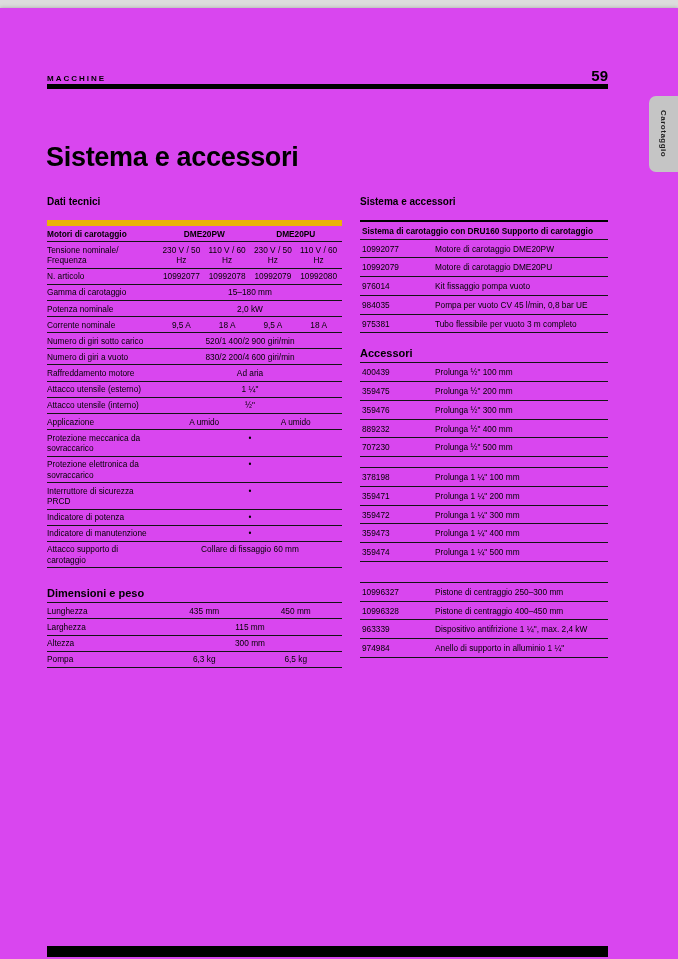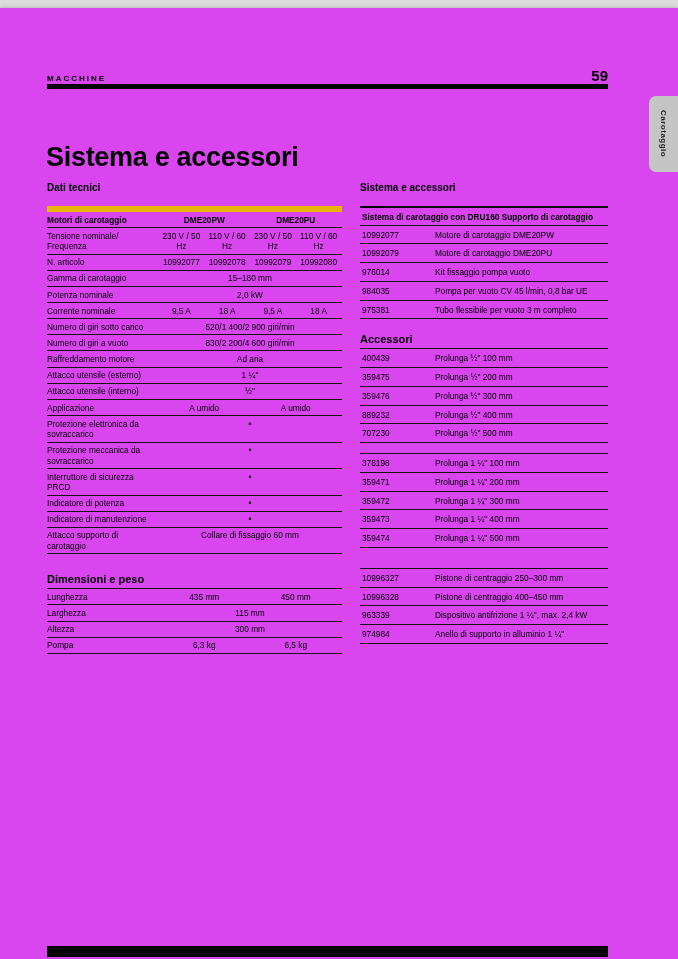--- a/index.html
+++ b/index.html
@@ -22,21 +22,21 @@
     background:#c5c5c5; border-radius:7px 0 0 7px;
     display:flex; align-items:center; justify-content:center; }
   .side-tab span { writing-mode:vertical-rl; font-size:8px; font-weight:bold;
     color:#1e1e1e; letter-spacing:.5px; }
 
   
   .title { position:absolute; top:134px; left:46px; margin:0;
     font-size:27px; font-weight:bold; letter-spacing:-.3px; }
 
   
-  .col { position:absolute; top:174px; }
+  .col { position:absolute; top:188px; }
   .col.left  { left:47px;  width:295px; }
   .col.right { left:360px; width:248px; }
   h2.col-head { margin:0 0 13px; font-size:10px; font-weight:bold; }
 
   
   table.spec { width:100%; border-collapse:collapse; table-layout:fixed;
     font-size:8.3px; line-height:1.25; }
   table.tech { border-top:6px solid #eab308; }
   .spec td { border-bottom:1px solid #141414; padding:2.6px 1px 2.2px 0; vertical-align:top; }
   .spec td.val { text-align:center; }
@@ -144,25 +144,25 @@
           <tr>
             <td class="label">Attacco utensile (interno)</td>
             <td class="val" colspan="4">½"</td>
           </tr>
           <tr>
             <td class="label">Applicazione</td>
             <td class="val" colspan="2">A umido</td>
             <td class="val" colspan="2">A umido</td>
           </tr>
           <tr>
+            <td class="label">Protezione meccanica da sovraccarico</td>
+            <td class="val" colspan="4">•</td>
+          </tr>
+          <tr>
             <td class="label">Protezione elettronica da sovraccarico</td>
-            <td class="val" colspan="4">•</td>
-          </tr>
-          <tr>
-            <td class="label">Protezione meccanica da sovraccarico</td>
             <td class="val" colspan="4">•</td>
           </tr>
           <tr>
             <td class="label">Interruttore di sicurezza PRCD</td>
             <td class="val" colspan="4">•</td>
           </tr>
           <tr>
             <td class="label">Indicatore di potenza</td>
             <td class="val" colspan="4">•</td>
           </tr>

